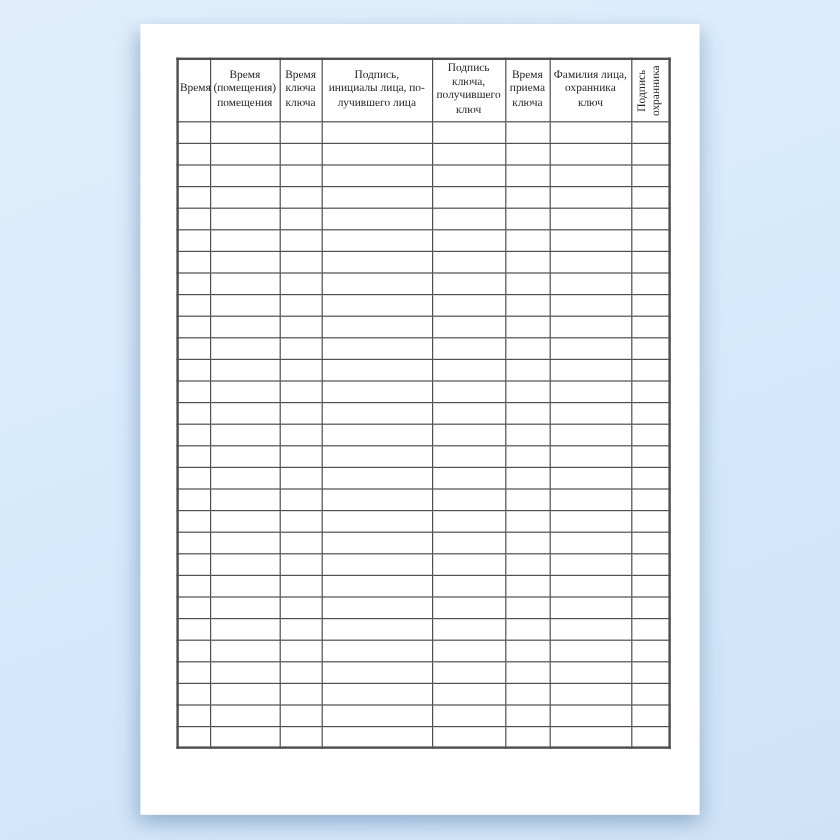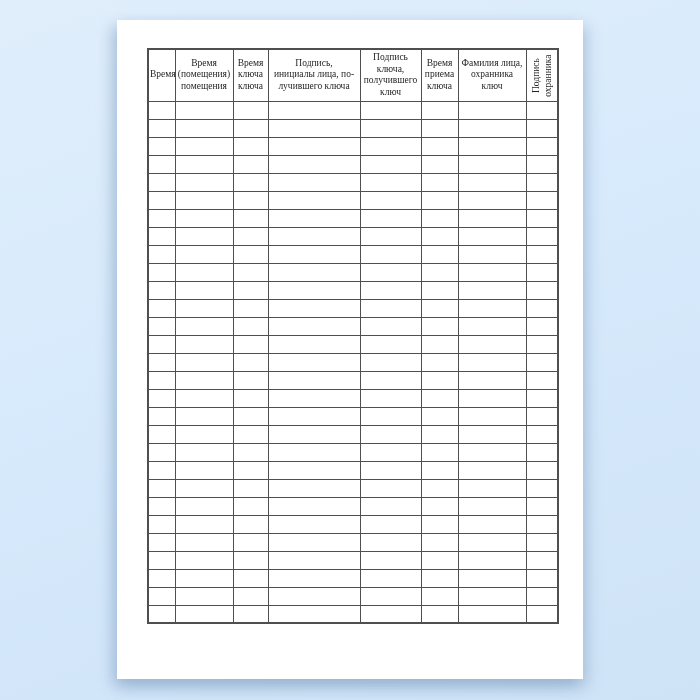--- a/index.html
+++ b/index.html
@@ -70,21 +70,21 @@
             <span class="hline">помещения</span>
           </th>
         <th>
             <span class="hline">Время</span>
             <span class="hline">ключа</span>
             <span class="hline">ключа</span>
           </th>
         <th>
             <span class="hline">Подпись,</span>
             <span class="hline">инициалы лица, по-</span>
-            <span class="hline">лучившего ключа</span>
+            <span class="hline">лучившего лица</span>
           </th>
         <th>
             <span class="hline">Подпись</span>
             <span class="hline">ключа,</span>
             <span class="hline">получившего</span>
             <span class="hline">ключ</span>
           </th>
         <th>
             <span class="hline">Время</span>
             <span class="hline">приема</span>

